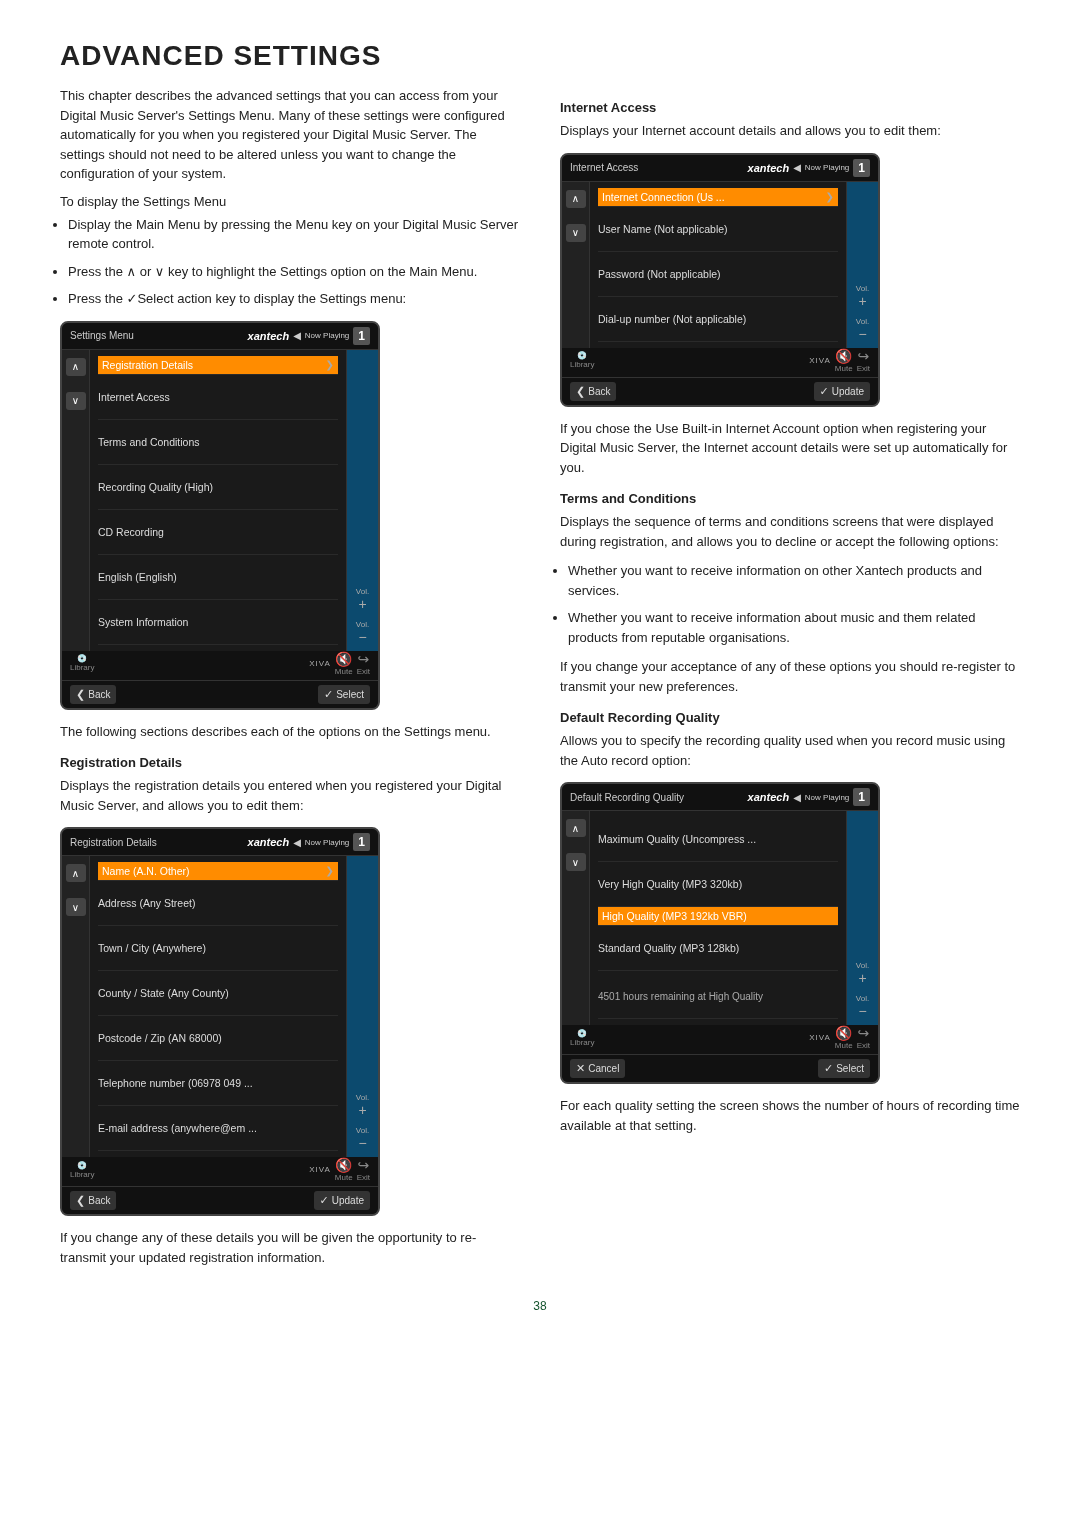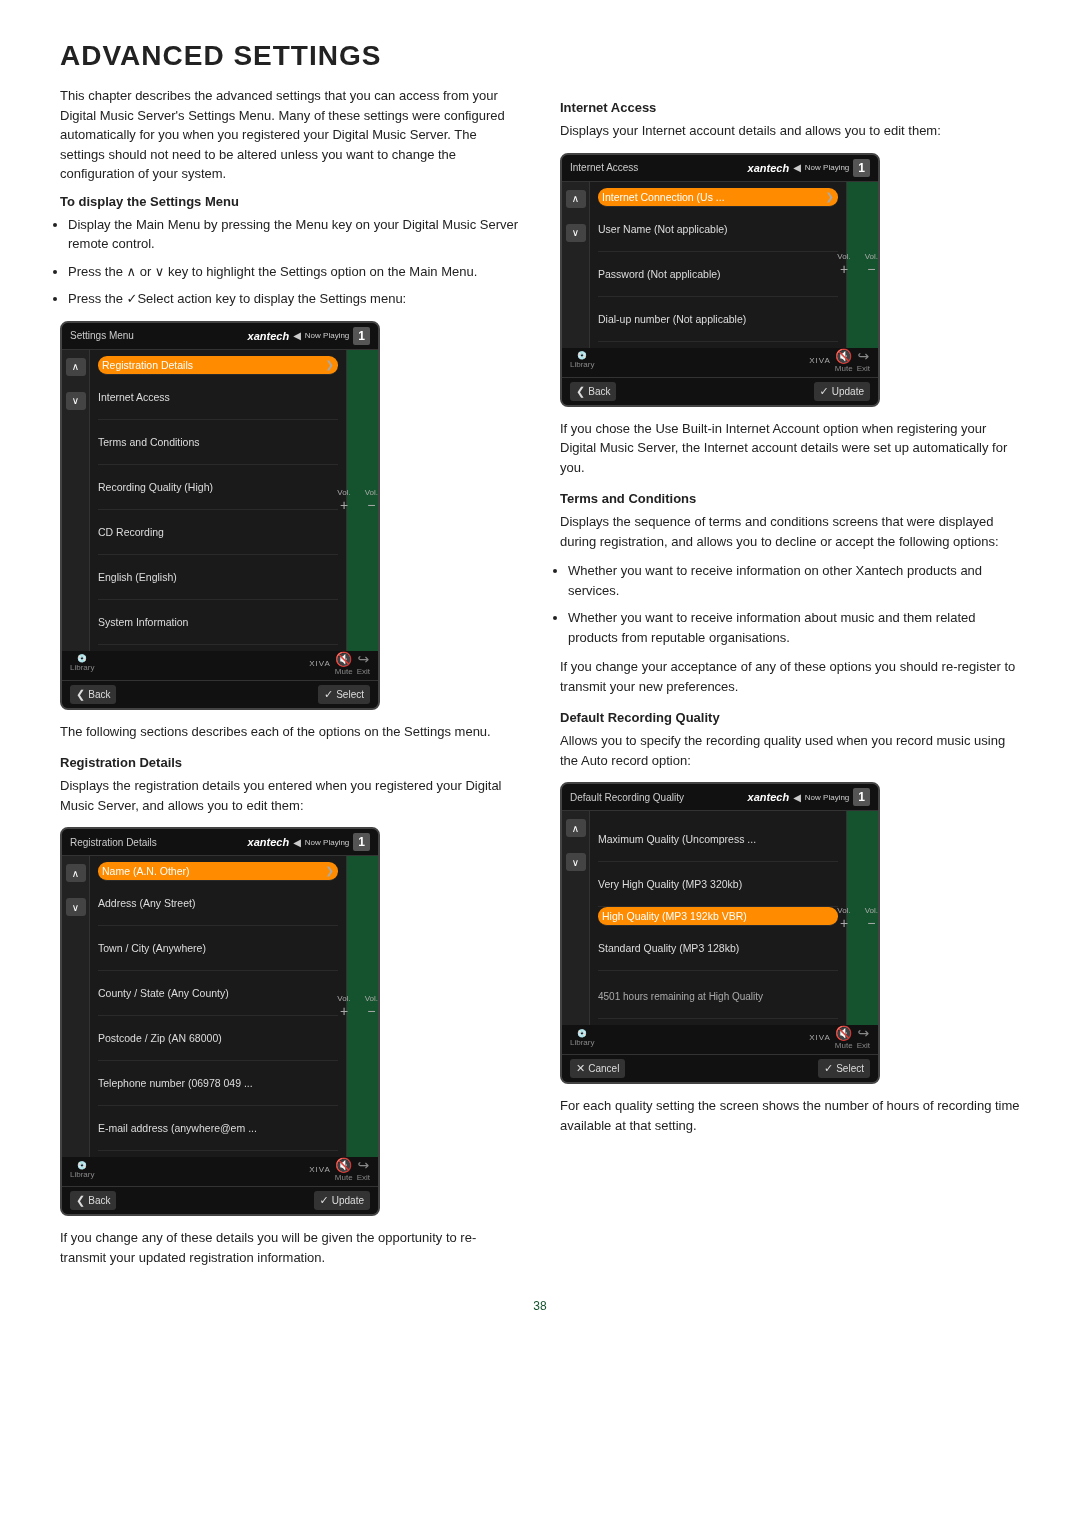--- a/index.html
+++ b/index.html
@@ -22,21 +22,21 @@
     .two-col {
       display: flex;
       gap: 40px;
     }
     .col-left, .col-right {
       flex: 1;
     }
     p { margin-bottom: 10px; line-height: 1.5; }
     h3.section-heading {
       font-size: 13px;
-      font-weight: 700;
+      font-weight: 400;
       margin-bottom: 6px;
     }
     h4.sub-heading {
       font-size: 13px;
       font-weight: 700;
       margin-top: 14px;
       margin-bottom: 6px;
     }
     ul.bullet-list {
       margin-left: 8px;
@@ -125,36 +125,36 @@
     .device-menu-item {
       padding: 16px 0;
       border-bottom: 1px solid #2a2a2a;
       font-size: 10.5px;
       color: #ddd;
     }
     .device-menu-item.highlighted {
       background: #ff8c00;
       color: #fff;
       padding: 3px 4px;
-      border-radius: 9px;
+      border-radius: 0;
     }
     .device-menu-item .menu-arrow {
       float: right;
       font-size: 10px;
       color: #aaa;
     }
     .device-right-panel {
       width: 32px;
-      background: #14532d;
-      display: flex;
-      flex-direction: row;
+      background: #0c4a6e;
+      display: flex;
+      flex-direction: column;
       align-items: center;
       justify-content: flex-end;
       padding: 6px 0;
-      gap: 14px;
+      gap: 8px;
       border-left: 1px solid #333;
     }
     .vol-btn {
       font-size: 8px;
       color: #aaa;
       text-align: center;
     }
     .device-footer {
       display: flex;
       justify-content: space-between;

